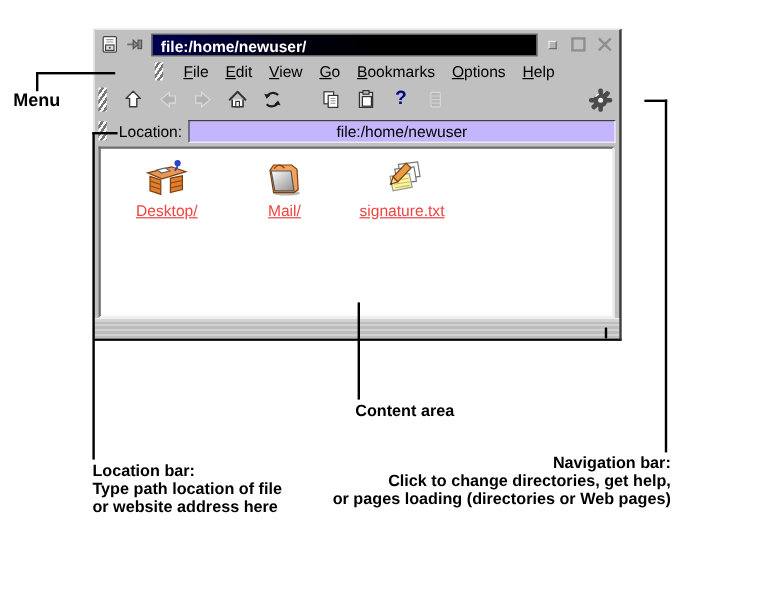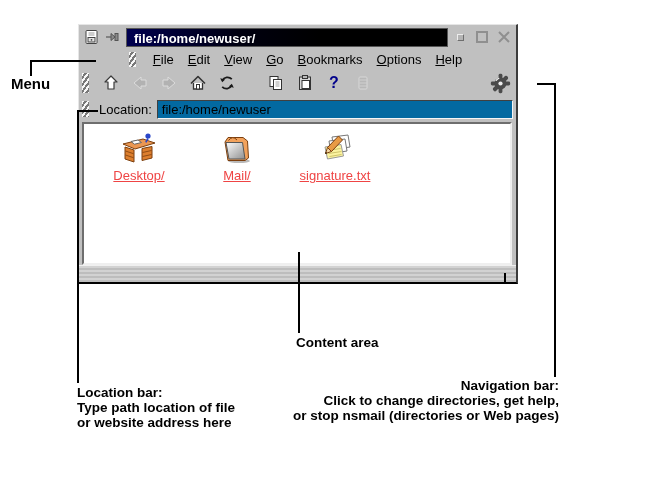--- a/index.html
+++ b/index.html
@@ -31,22 +31,22 @@
   .toolbar .grip{height:20px;}
   .tool{width:24px;height:22px;margin-right:5px;display:flex;align-items:center;justify-content:center;
         background:none;border:none;padding:0;flex:0 0 auto;}
   .tool.sep{margin-left:20px;}
   .tool.throbber{margin-left:auto;margin-right:4px;}
   .qmark{color:#00008b;font-weight:bold;font-size:16px;line-height:16px;}
 
   .locbar{height:24px;display:flex;align-items:center;padding:0 3px;font-size:13px;flex:0 0 auto;}
   .locbar .grip{height:16px;}
   .loc-label{margin-right:5px;white-space:nowrap;}
-  .loc-input{flex:1;height:19px;background:#0369a1;border:1px solid;border-color:#404040 #f5f5f5 #f5f5f5 #404040;
-             font:13px "Liberation Sans",sans-serif;padding:0 4px;box-sizing:border-box;color:#000;}
+  .loc-input{flex:1;height:19px;background:#c4b5fd;border:1px solid;border-color:#404040 #f5f5f5 #f5f5f5 #404040;
+             font:13px "Liberation Sans",sans-serif;padding:0 4px;box-sizing:border-box;color:#000;text-align:center;}
 
   .content{flex:1 1 auto;margin:1px 4px 0 3px;background:#fff;position:relative;
            border:2px solid;border-color:#6e6e6e #efefef #efefef #6e6e6e;
            display:flex;align-items:flex-start;padding-top:7px;box-sizing:border-box;overflow:hidden;}
   .file-item{width:98px;text-align:center;background:none;border:none;padding:0;}
   .file-item:first-child{margin-left:6px;}
   .file-icon{width:36px;height:36px;margin:0 auto;display:block;}
   .file-label{font-size:13px;color:#ef4444;text-decoration:underline;display:inline-block;margin-top:1px;}
 
   .hscroll{height:16px;flex:0 0 auto;position:relative;border-top:1px solid #f0f0f0;
@@ -246,16 +246,16 @@
   </div>
 
   <div class="line" style="left:298px;top:252px;width:2px;height:81px;"></div>
   <div class="note note-content">Content area</div>
 
   <div class="line" style="left:537px;top:83px;width:19px;height:2px;"></div>
   <div class="line" style="left:554px;top:83px;width:2px;height:294px;"></div>
   <div class="note note-nav">
     <div>Navigation bar:</div>
     <div>Click to change directories, get help,</div>
-    <div>or stop nsmail (directories or Web pages)</div>
+    <div>or pages loading (directories or Web pages)</div>
   </div>
 
 </div>
 
 </body></html>

